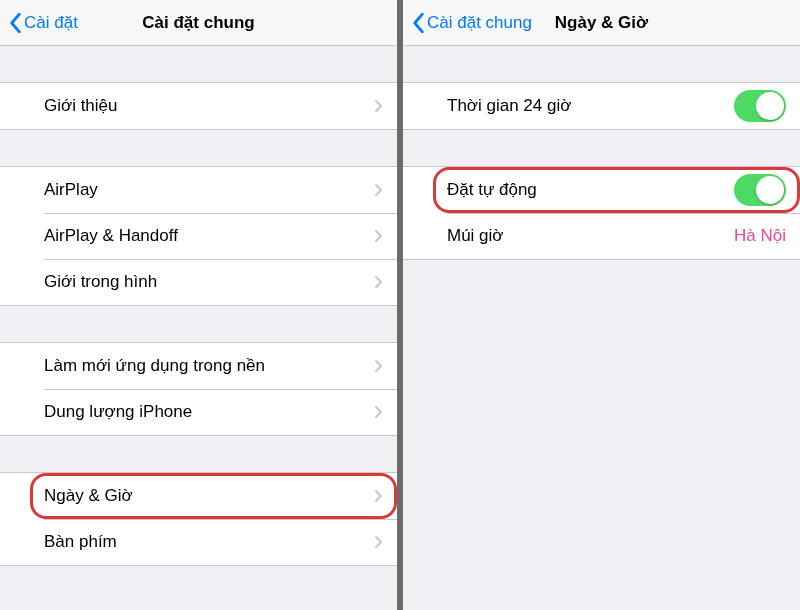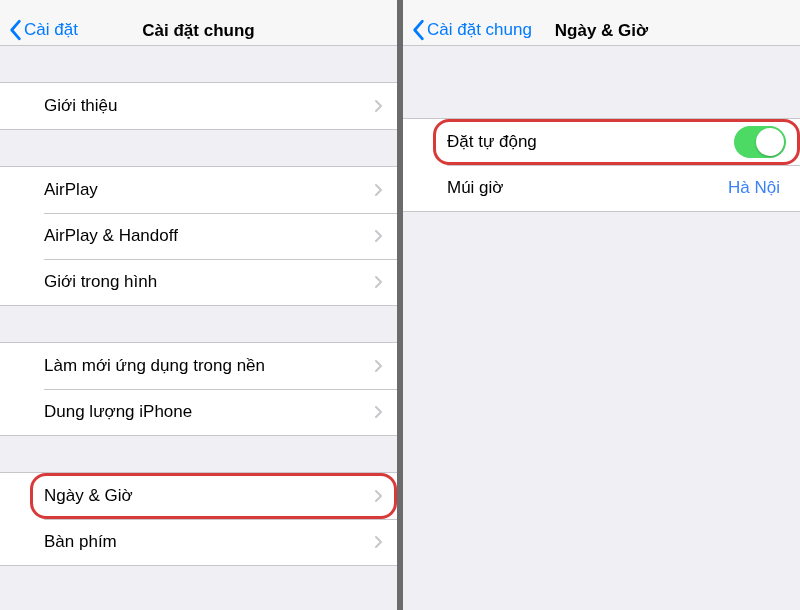--- a/index.html
+++ b/index.html
@@ -17,21 +17,21 @@
     display: flex;
     flex-direction: column;
     min-width: 0;
     position: relative;
   }
   .navbar {
     background: #f7f7f8;
     border-bottom: 1px solid #c7c7cb;
     height: 46px;
     display: flex;
-    align-items: flex-end;
+    align-items: center;
     position: relative;
     padding: 4px 8px;
   }
   .nav-back {
     display: flex;
     align-items: center;
     color: #007aff;
     font-size: 17px;
     gap: 2px;
     cursor: pointer;
@@ -67,21 +67,21 @@
     cursor: pointer;
   }
   .row + .row::before {
     content: "";
     position: absolute;
     top: 0; left: 14px; right: 0;
     height: 1px;
     background: #c7c7cb;
   }
   .row-label { flex: 1; min-width: 0; white-space: nowrap; overflow: hidden; text-overflow: ellipsis; }
-  .row-value { color: #3b82f6; margin-right: 6px; }
+  .row-value { color: #ec4899; margin-right: 0; }
   .chevron {
     width: 9px; height: 14px;
     color: #c7c7cc;
     flex-shrink: 0;
   }
   .badge {
     background: #ff3b30;
     color: #fff;
     font-size: 15px;
     min-width: 22px; height: 22px;
@@ -204,20 +204,26 @@
       <svg viewBox="0 0 12 20">
           <path d="M10 2 L3 10 L10 18" stroke="#007aff" stroke-width="2.5" fill="none" stroke-linecap="round" stroke-linejoin="round"></path>
         </svg>
       <span>Cài đặt chung</span>
     </div>
     <div class="nav-title">Ngày &amp; Giờ</div>
   </div>
   <div class="content">
     <div class="spacer-top"></div>
 
+    <div class="group">
+      <div class="row">
+        <span class="row-label">Thời gian 24 giờ</span>
+        <div class="toggle"></div>
+      </div>
+    </div>
 
     <div class="spacer-mid"></div>
 
     <div class="group">
       <div class="row highlight">
         <span class="row-label">Đặt tự động</span>
         <div class="toggle"></div>
       </div>
       <div class="row">
         <span class="row-label">Múi giờ</span>

